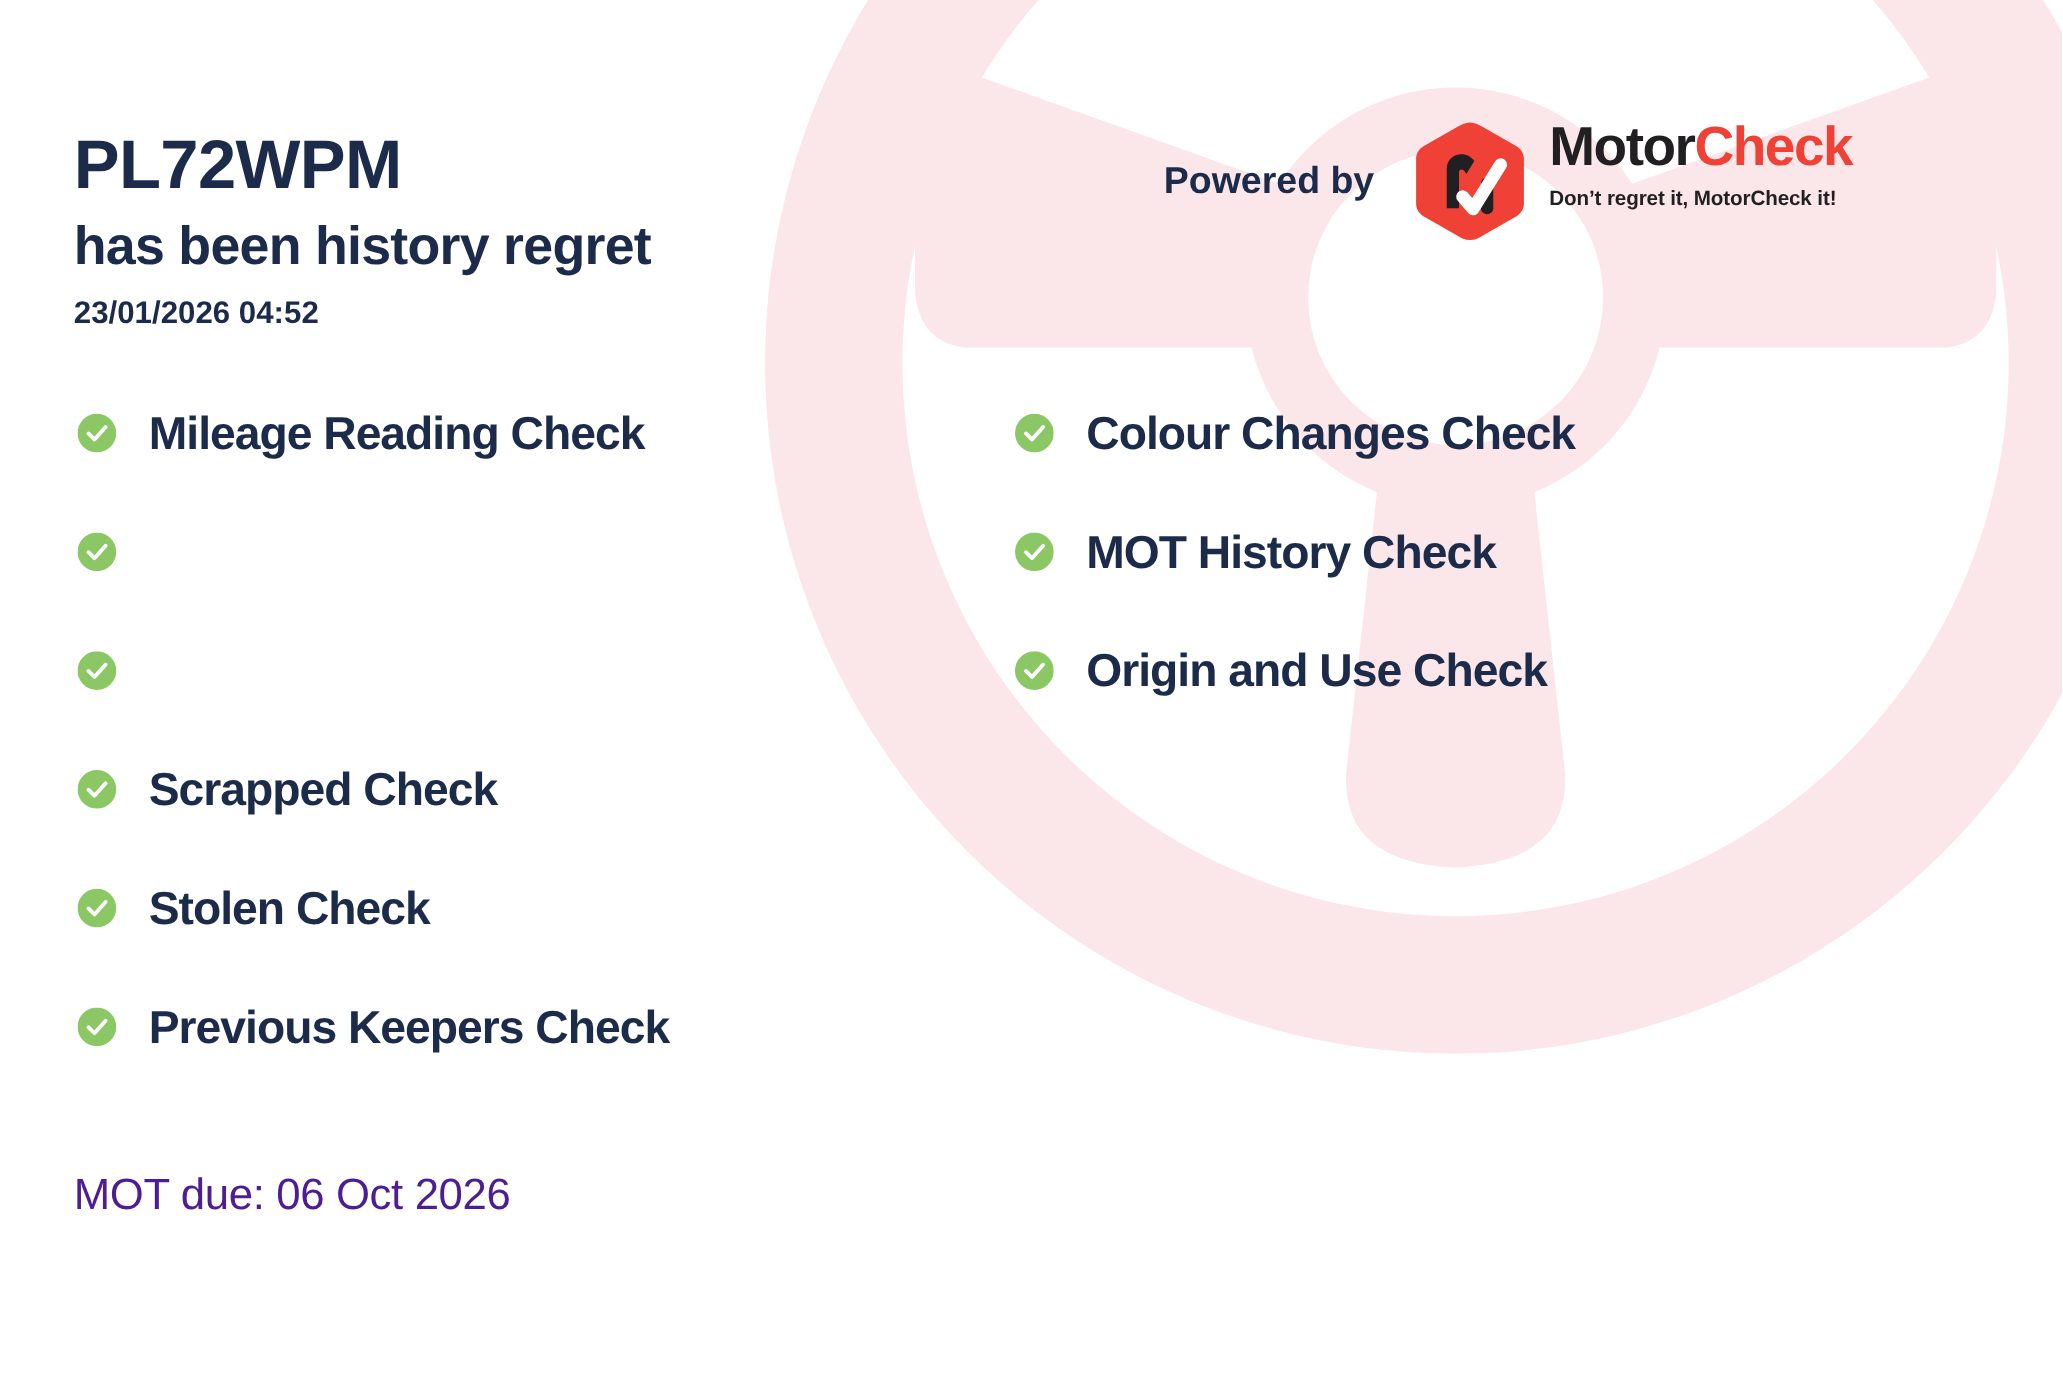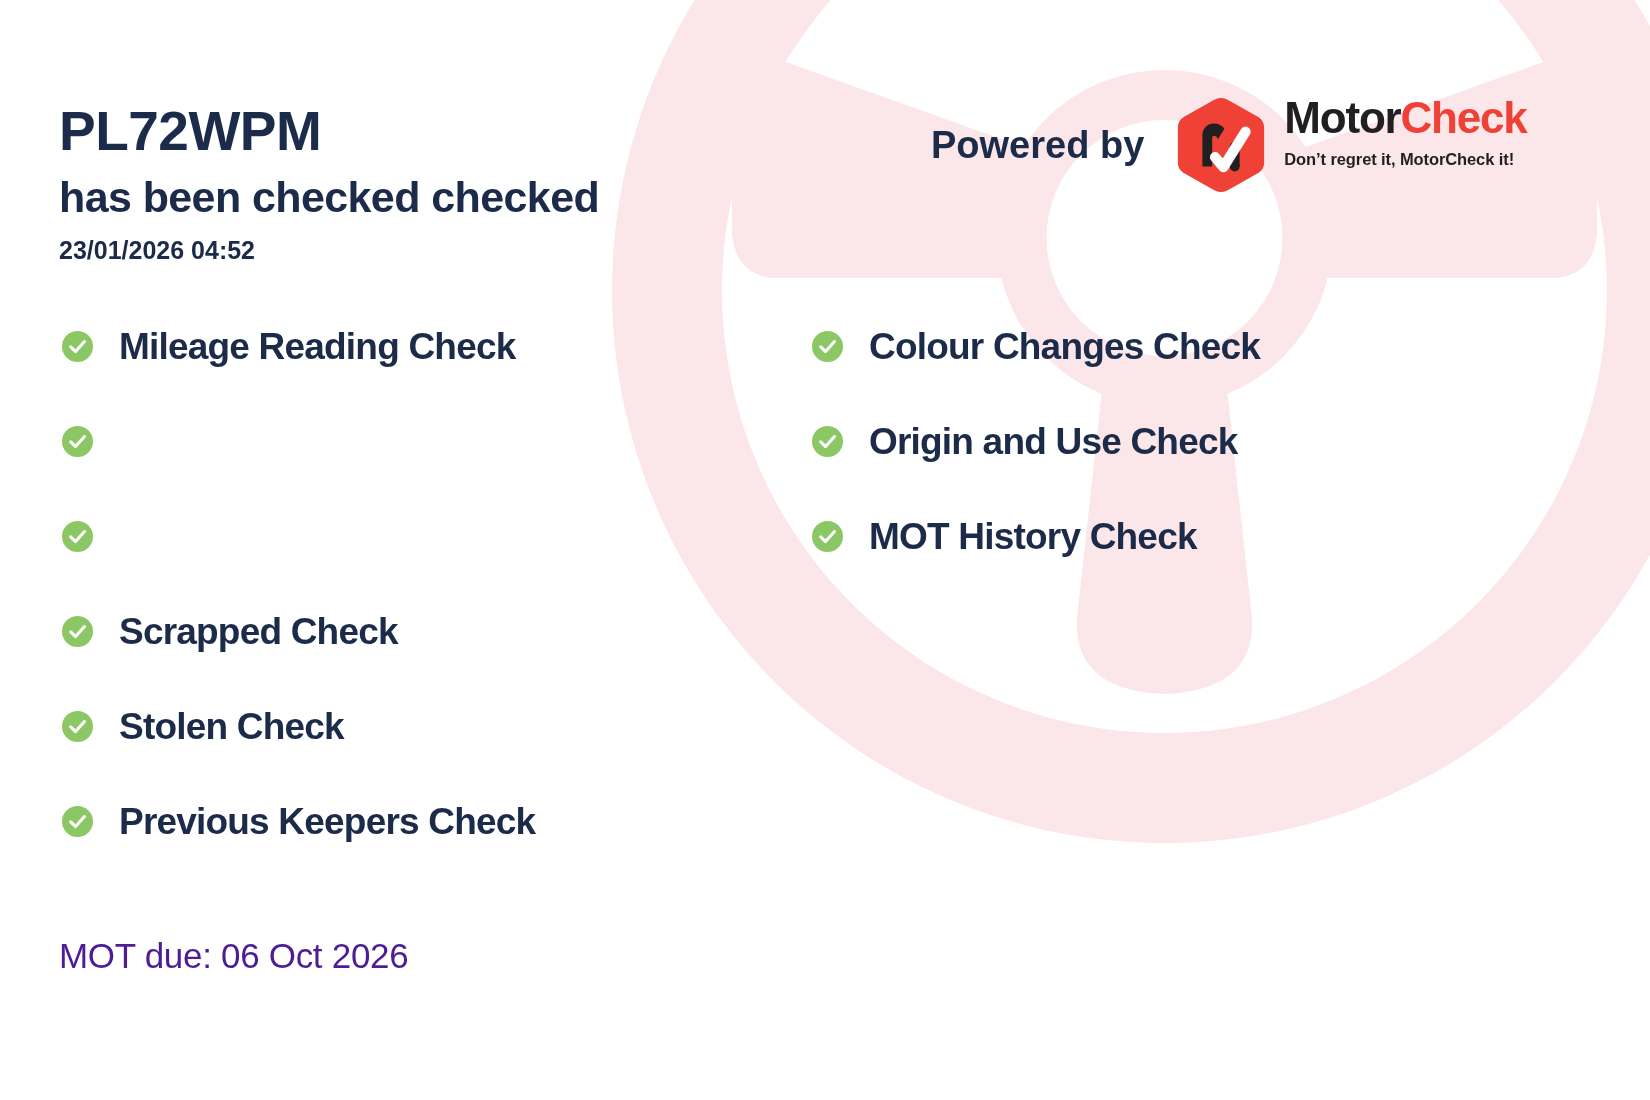--- a/index.html
+++ b/index.html
@@ -59,21 +59,21 @@
   
   #powered-row {
     position:absolute;
     left:931px; top:96px;
     display:flex;
     align-items:center;
     gap:28px;
     z-index:4;
   }
   .powered-label {
-    font-size:38px;
+    font-size:30px;
     font-weight:600;
     color:#1b2b49;
     white-space:nowrap;
   }
   #logo-lockup {
     display:flex;
     align-items:flex-start;
     gap:14px;
   }
   #logo-mark { width:98px; height:98px; display:block; }
@@ -152,21 +152,21 @@
 
       <path d="M500 560 L605 560 L640 880 Q644 952 552 956 Q461 952 465 880 Z"></path>
 
       <circle cx="552.5" cy="500" r="168"></circle>
     </g>
 
     <circle cx="552.5" cy="500" r="118" fill="#ffffff"></circle>
   </svg>
 
   <div class="plate">PL72WPM</div>
-  <div class="subtitle">has been checked checked</div>
+  <div class="subtitle">has been history regret</div>
   <div class="timestamp">23/01/2026 04:52</div>
 
   <div id="powered-row">
     <span class="powered-label">Powered by</span>
 
     <div id="logo-lockup">
       <svg id="logo-mark" viewBox="0 0 100 100" aria-hidden="true">
 
         <path d="M50 2
                  C54 2 57.5 4 60.5 5.8
@@ -259,28 +259,28 @@
         <path d="M9 16.3 L14 21.2 L23.2 10.9" fill="none" stroke="#ffffff" stroke-width="3.2" stroke-linecap="round" stroke-linejoin="round"></path>
       </svg>
       <span class="check-label">Colour Changes Check</span>
     </div>
 
     <div class="check-item">
       <svg class="check-icon" viewBox="0 0 32 32" aria-hidden="true">
         <circle cx="16" cy="16" r="16" fill="#8cc765"></circle>
         <path d="M9 16.3 L14 21.2 L23.2 10.9" fill="none" stroke="#ffffff" stroke-width="3.2" stroke-linecap="round" stroke-linejoin="round"></path>
       </svg>
+      <span class="check-label">MOT History Check</span>
+    </div>
+
+    <div class="check-item">
+      <svg class="check-icon" viewBox="0 0 32 32" aria-hidden="true">
+        <circle cx="16" cy="16" r="16" fill="#8cc765"></circle>
+        <path d="M9 16.3 L14 21.2 L23.2 10.9" fill="none" stroke="#ffffff" stroke-width="3.2" stroke-linecap="round" stroke-linejoin="round"></path>
+      </svg>
       <span class="check-label">Origin and Use Check</span>
     </div>
 
-    <div class="check-item">
-      <svg class="check-icon" viewBox="0 0 32 32" aria-hidden="true">
-        <circle cx="16" cy="16" r="16" fill="#8cc765"></circle>
-        <path d="M9 16.3 L14 21.2 L23.2 10.9" fill="none" stroke="#ffffff" stroke-width="3.2" stroke-linecap="round" stroke-linejoin="round"></path>
-      </svg>
-      <span class="check-label">MOT History Check</span>
-    </div>
-
   </div>
 
   <div class="mot-due">MOT due: 06 Oct 2026</div>
 
 </div>
 
 </body></html>

